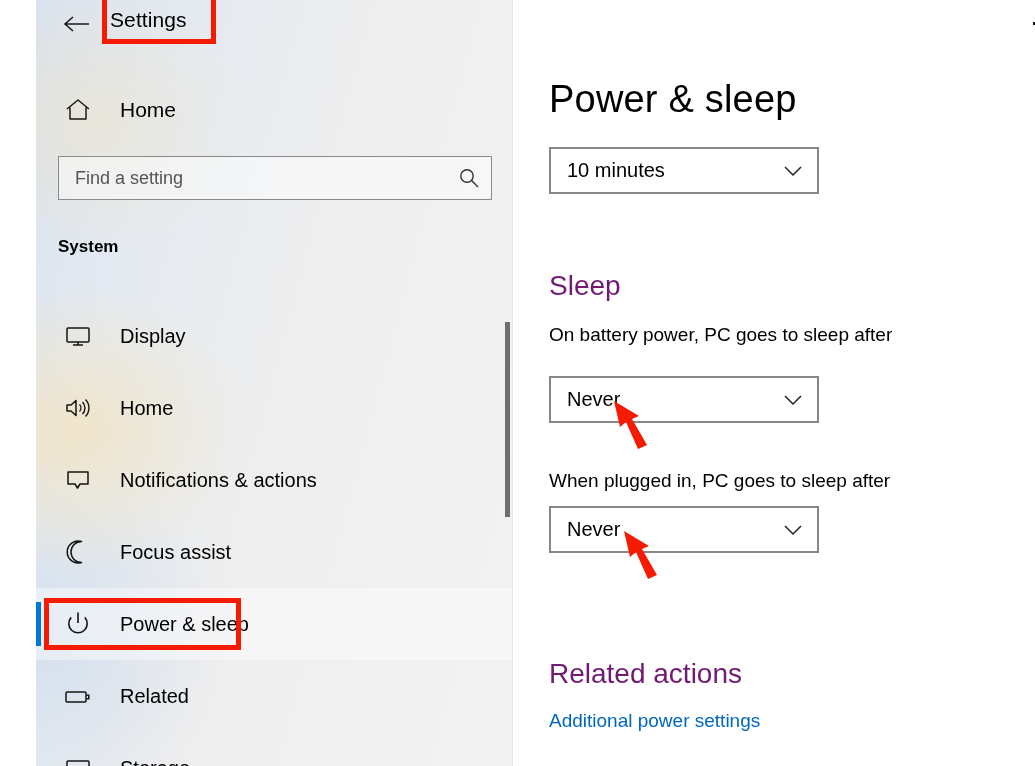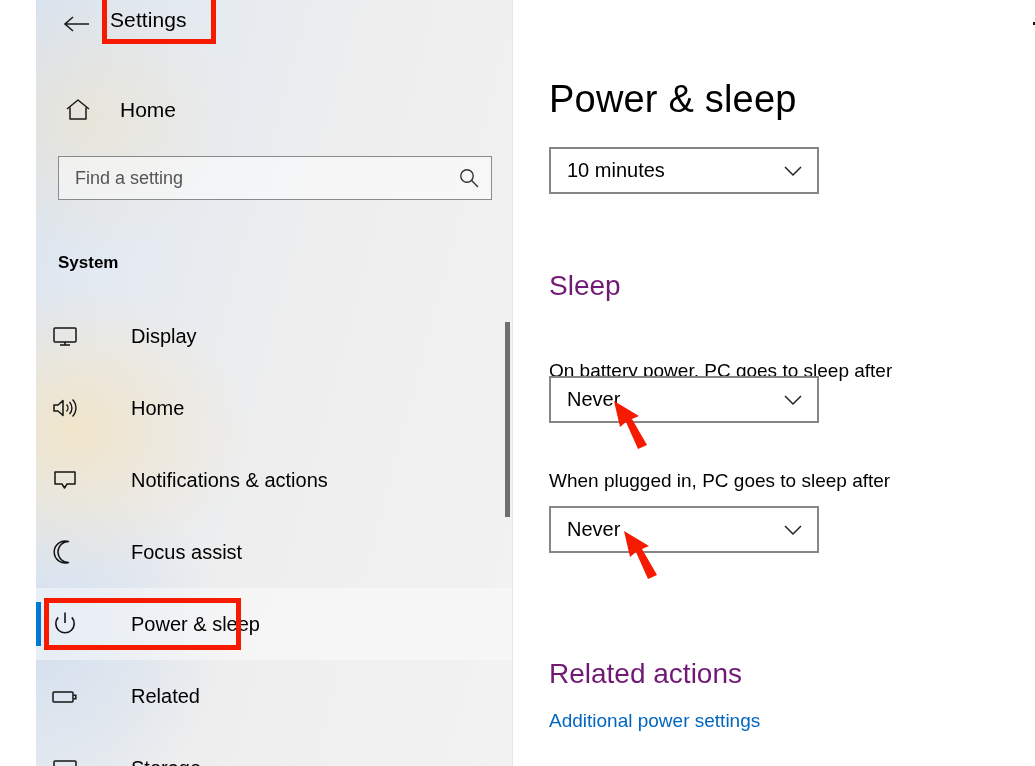--- a/index.html
+++ b/index.html
@@ -55,31 +55,30 @@
   }
   #search-input {
     flex: 1; border: none; outline: none; background: transparent;
     font-family: inherit; font-size: 18px; color: #3a3a3a;
     padding: 0 10px 0 16px;
   }
   #search-input::placeholder { color: #555; opacity: 1; }
   .search-icon { width: 44px; display: flex; align-items: center; justify-content: center; color: #333; }
 
   .section-head {
-    position: absolute; left: 22px; top: 253px;
+    position: absolute; left: 22px; top: 237px;
     font-size: 17px; font-weight: bold; color: #000;
   }
 
   #navlist { position: absolute; left: 0; top: 300px; width: 477px; }
   .nav-item {
     position: relative;
     height: 72px;
     display: flex; align-items: center;
-    padding-left: 7px;
-    gap: 24px;
+    padding-left: 20px;
   }
   .nav-item .sel-bar {
     position: absolute; left: 0; top: 14px;
     width: 5px; height: 44px; background: #0078d7;
     display: none;
   }
   .nav-item.selected .sel-bar { display: block; }
   .nav-item.selected { background: rgba(255,255,255,0.42); }
   .nav-ico {
     width: 44px; min-width: 44px;
@@ -279,21 +278,21 @@
       <span class="val">10 minutes</span>
       <span class="chev">
         <svg width="20" height="12" viewBox="0 0 20 12">
             <path d="M2 2 L10 10 L18 2" fill="none" stroke="currentColor" stroke-width="1.5"></path>
           </svg>
       </span>
     </div>
 
     <div class="h2" style="top:270px;">Sleep</div>
 
-    <div class="field-label" style="top:360px;">On battery power, PC goes to sleep after</div>
+    <div class="field-label" style="top:324px;">On battery power, PC goes to sleep after</div>
     <div class="combo" style="left:36px; top:376px;">
       <span class="val">Never</span>
       <span class="chev">
         <svg width="20" height="12" viewBox="0 0 20 12">
             <path d="M2 2 L10 10 L18 2" fill="none" stroke="currentColor" stroke-width="1.5"></path>
           </svg>
       </span>
     </div>
 
     <div class="field-label" style="top:470px;">When plugged in, PC goes to sleep after</div>

